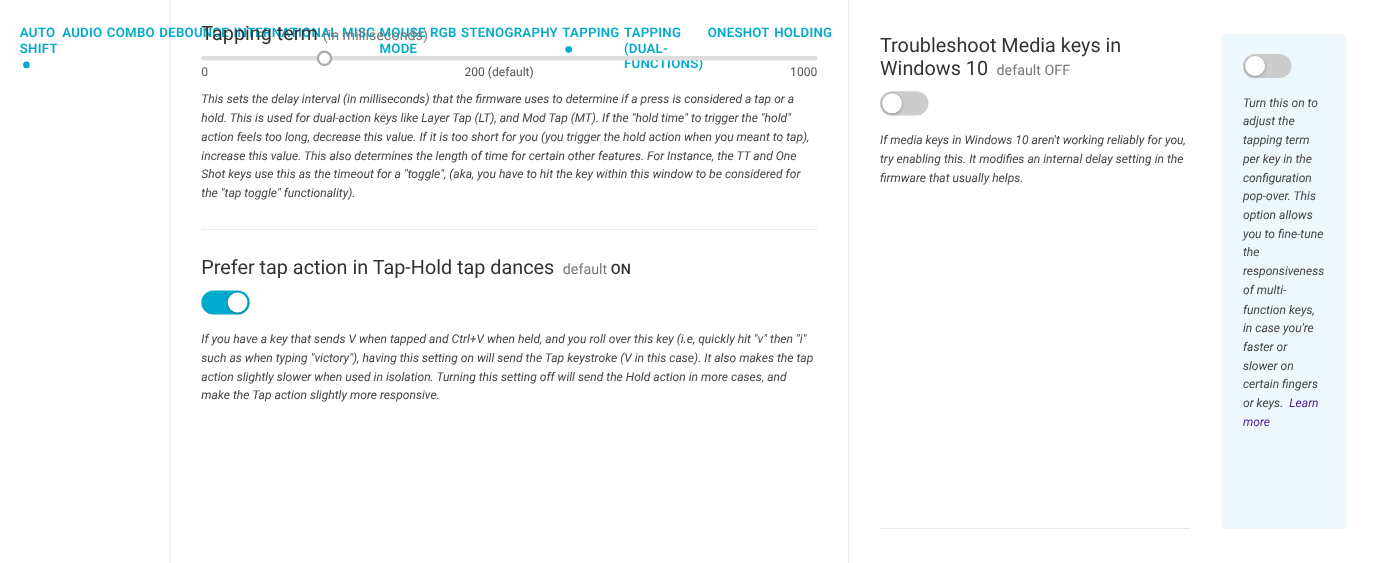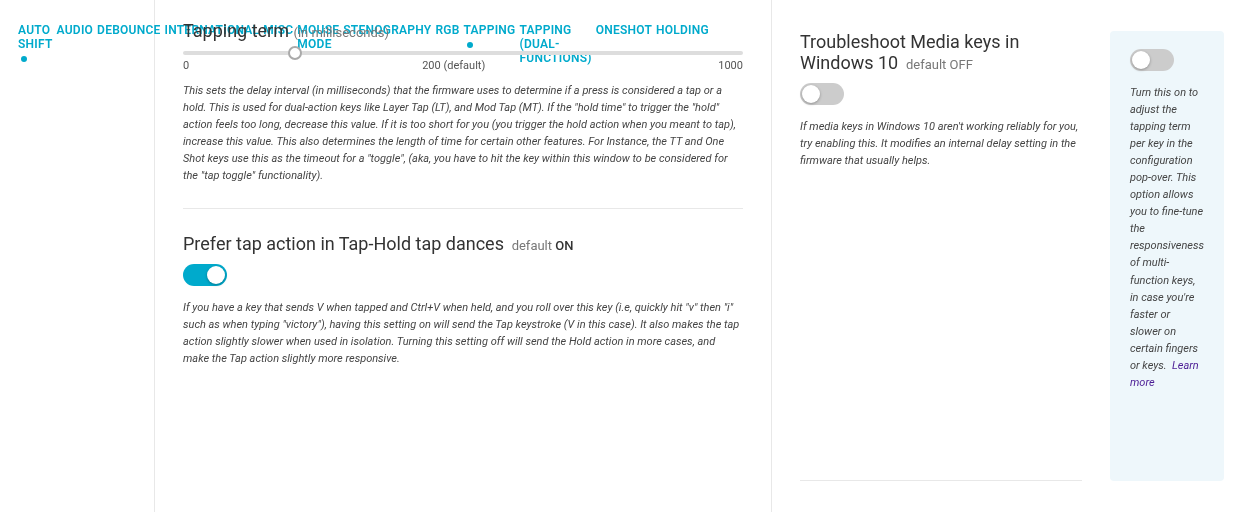--- a/index.html
+++ b/index.html
@@ -187,26 +187,27 @@
     .tapping-section {
     }
   </style>
 </head>
 <body>
 
 <nav class="sidebar">
 
 <div class="sidebar-item"><span>AUTO SHIFT</span><span class="dot"></span></div>
     <div class="sidebar-item"><span>AUDIO</span></div>
+    <div class="sidebar-item"><span>COMBO</span></div>
     <div class="sidebar-item"><span>DEBOUNCE</span></div>
     <div class="sidebar-item"><span>INTERNATIONAL</span></div>
     <div class="sidebar-item"><span>MISC</span></div>
     <div class="sidebar-item"><span>MOUSE MODE</span></div>
+    <div class="sidebar-item"><span>RGB</span></div>
     <div class="sidebar-item"><span>STENOGRAPHY</span></div>
-    <div class="sidebar-item"><span>RGB</span></div>
     <div class="sidebar-item active"><span>TAPPING</span><span class="dot"></span></div>
     <div class="sidebar-item"><span>TAPPING (DUAL-FUNCTIONS)</span></div>
     <div class="sidebar-item"><span>ONESHOT</span></div>
     <div class="sidebar-item"><span>HOLDING</span></div>
   </nav>
 
 <div class="main">
 
   <div class="left-panel">
 

